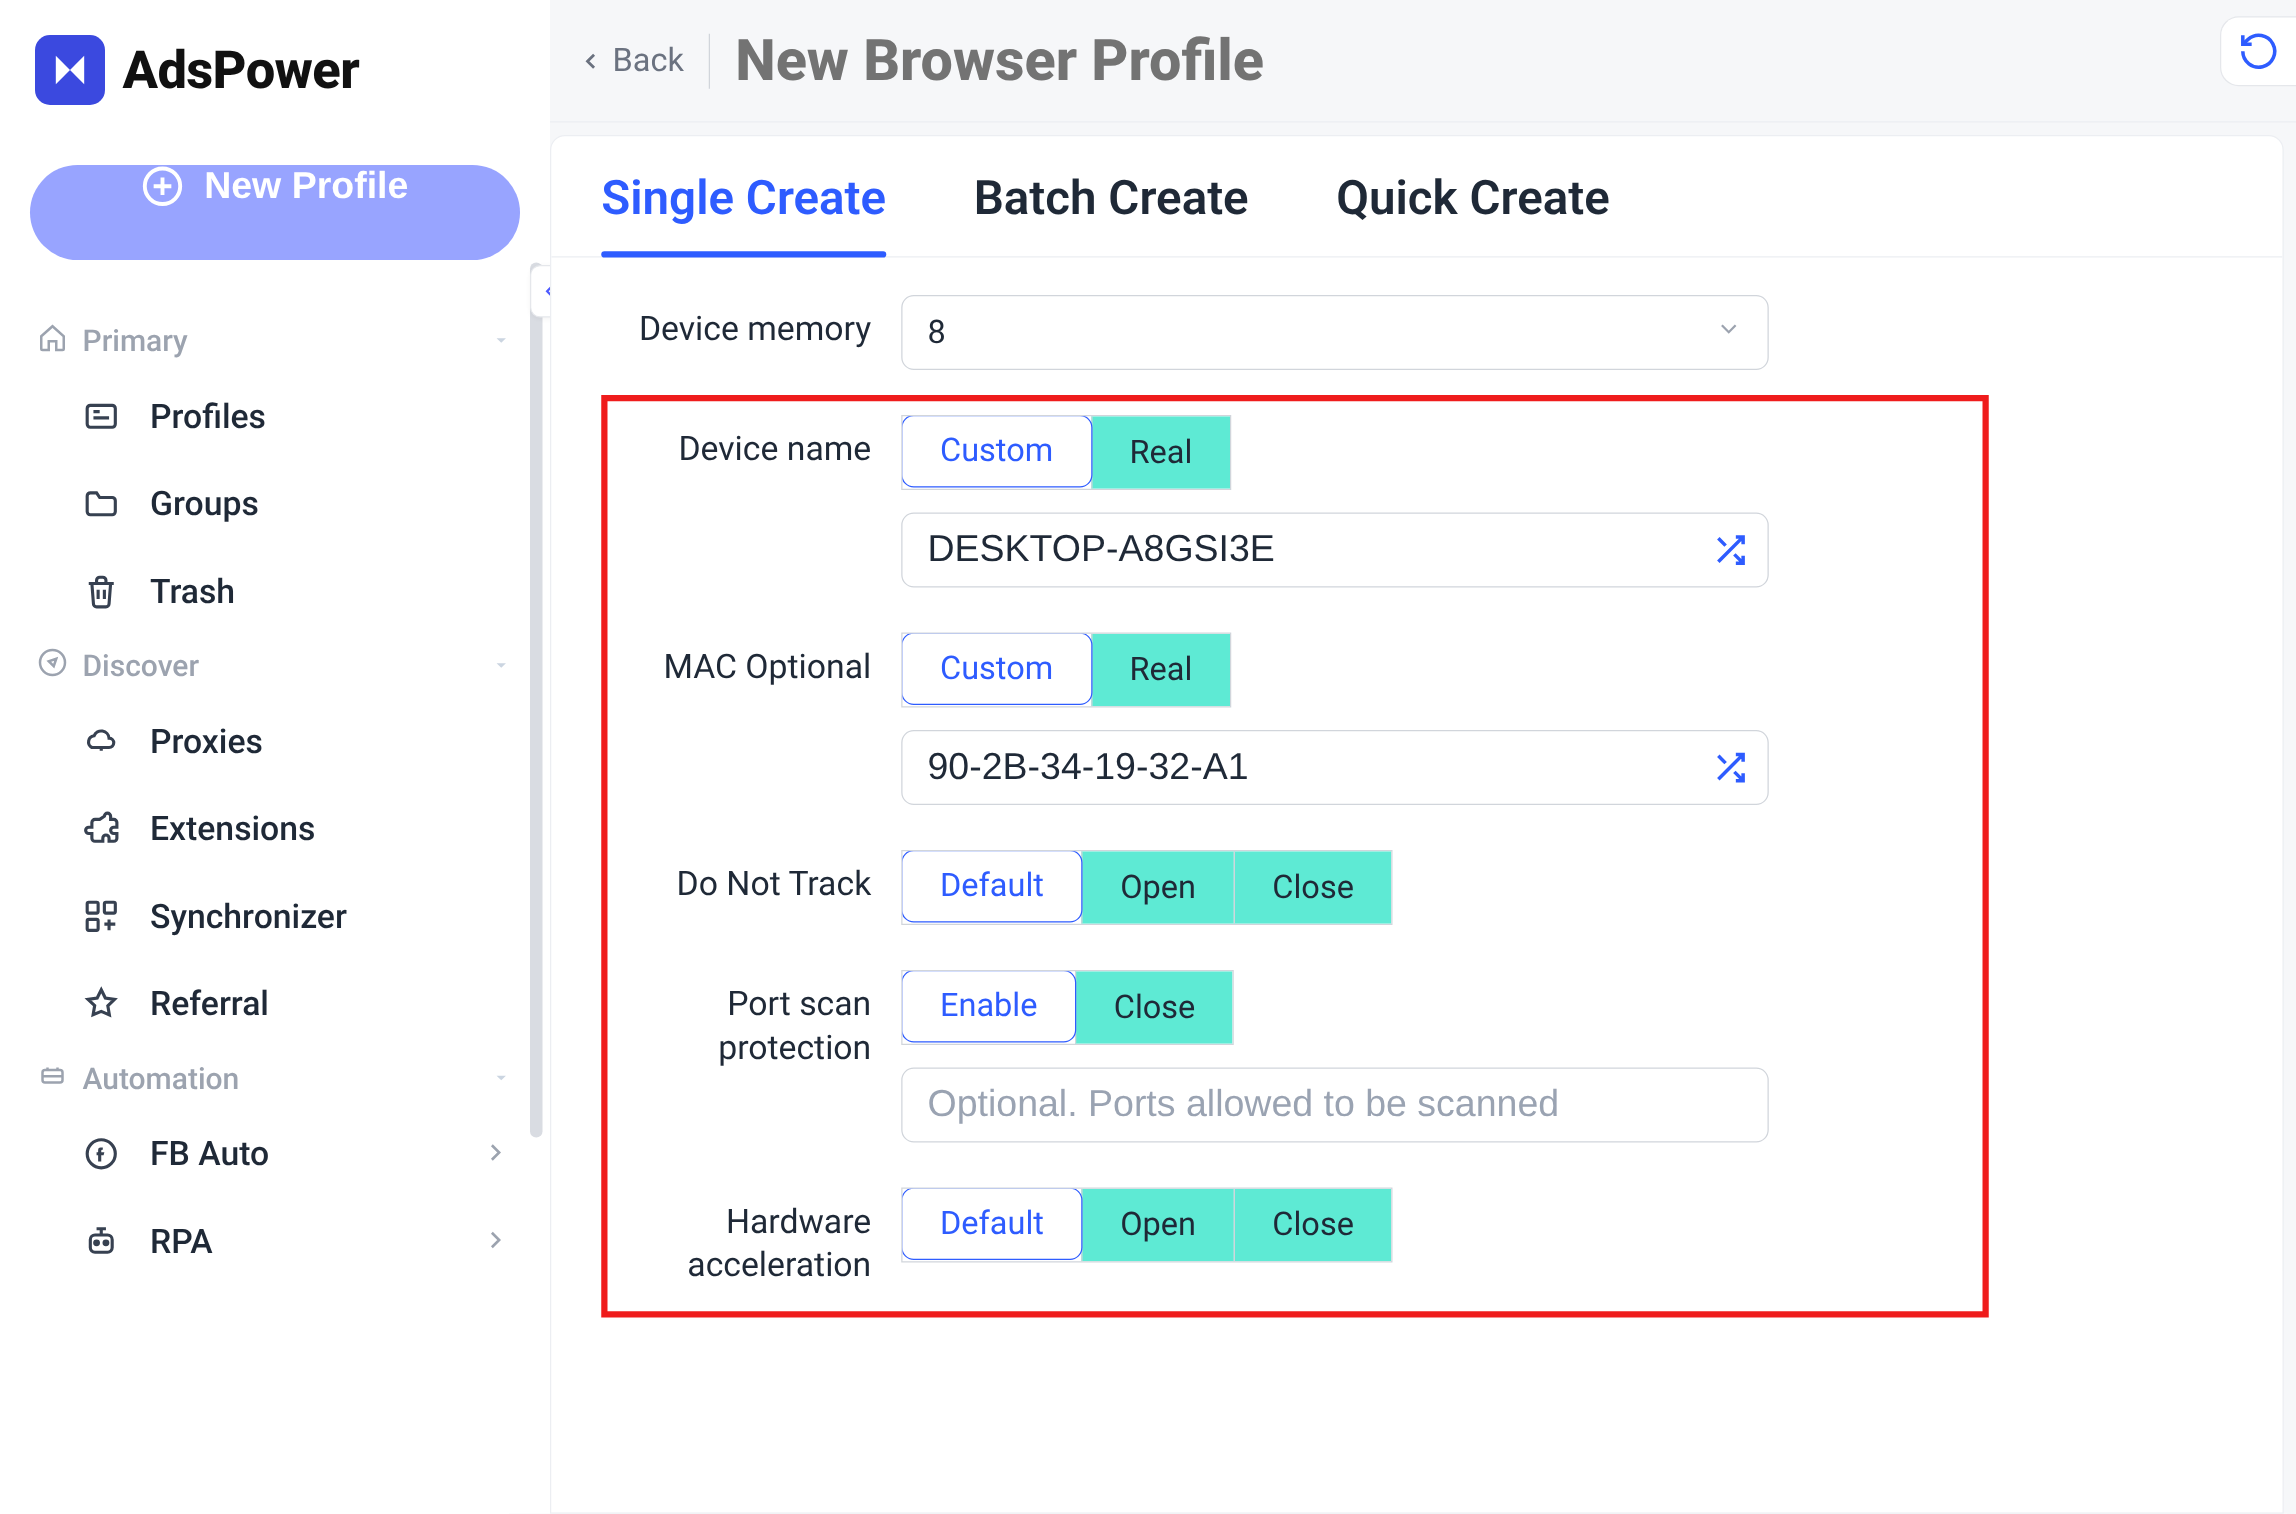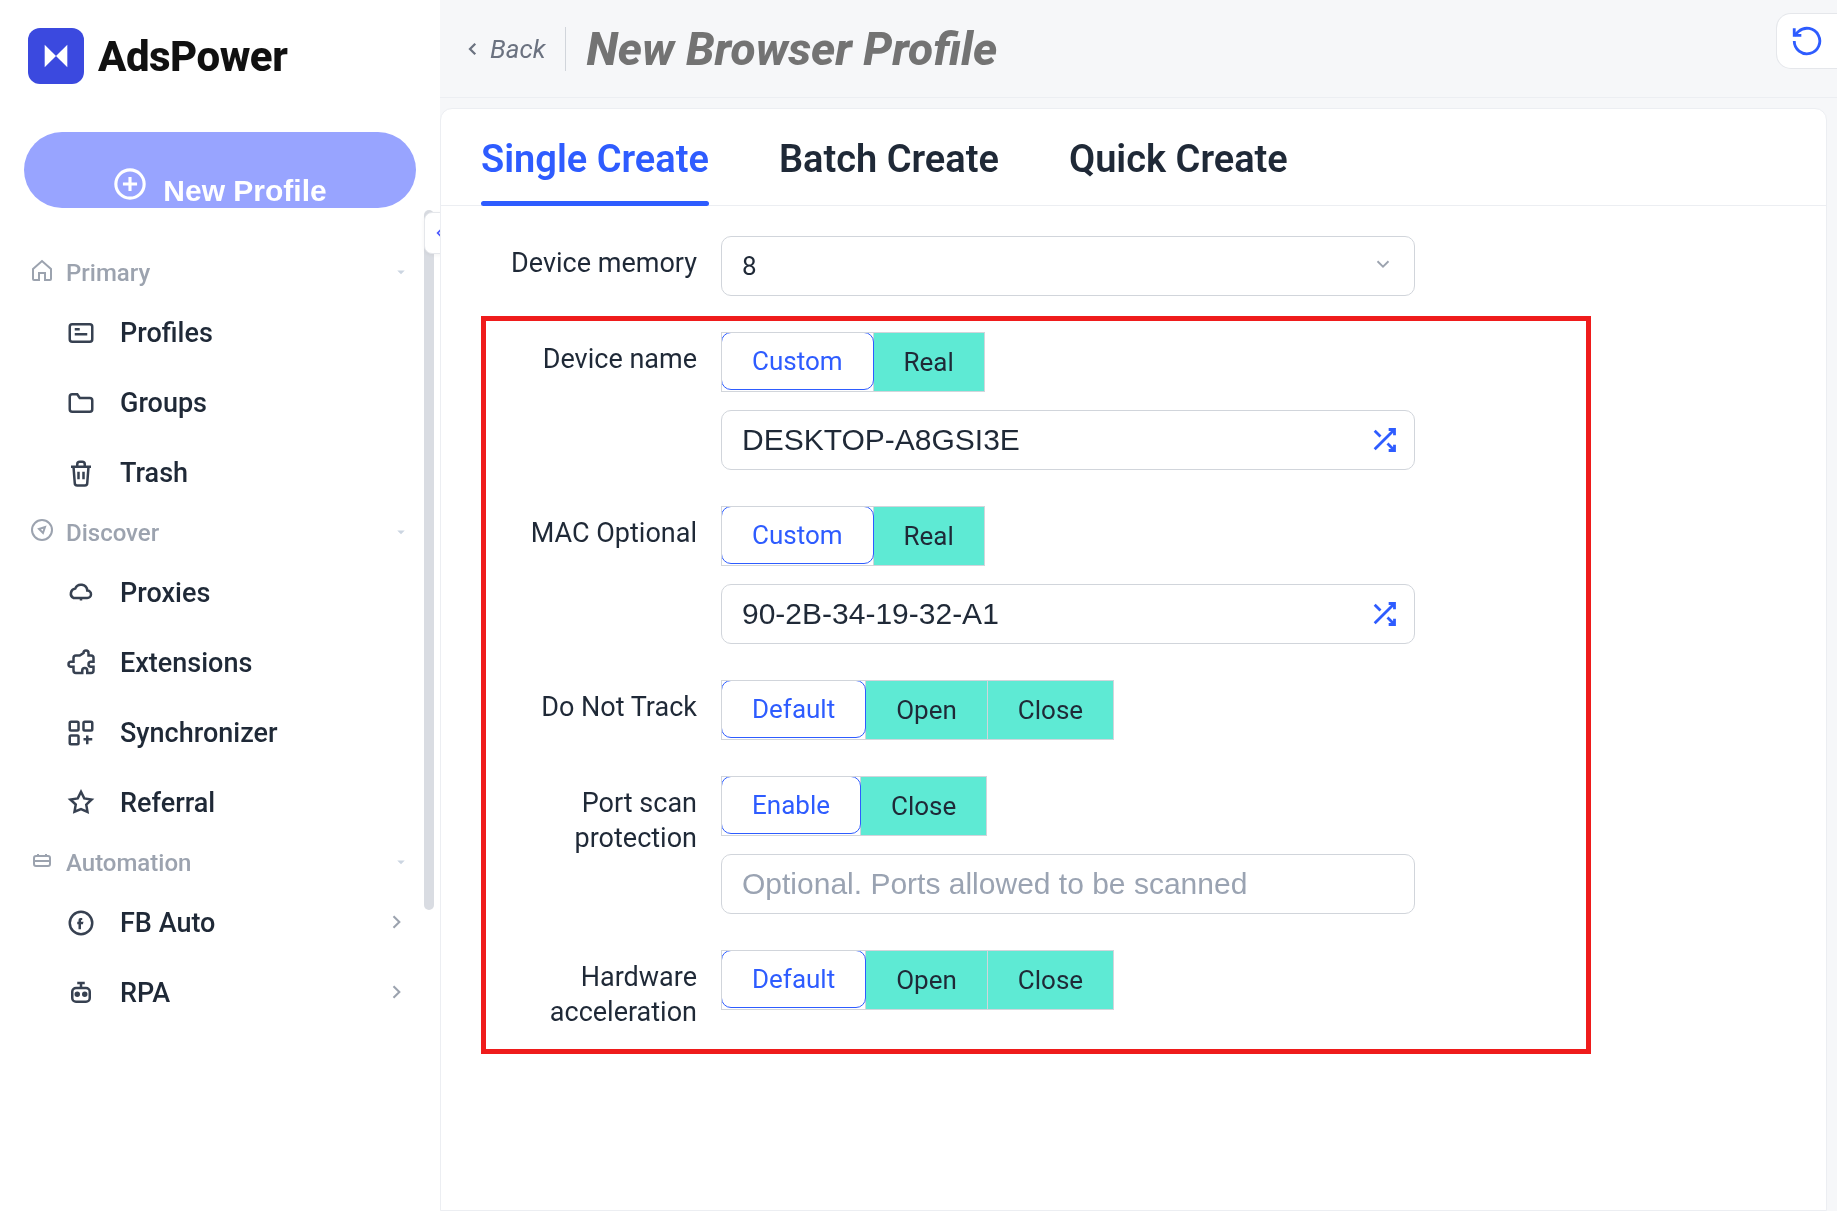--- a/index.html
+++ b/index.html
@@ -23,21 +23,21 @@
   }
   .logo-row { display: flex; align-items: center; gap: 14px; margin-bottom: 48px; padding-left: 4px;}
   .logo-mark {
     width: 56px; height: 56px; border-radius: 12px;
     background: #3b49df; display: flex; align-items: center; justify-content: center;
   }
   .logo-text { font-size: 42px; font-weight: 800; letter-spacing: -0.5px; color: #111; }
   .new-profile-btn {
     width: 100%; height: 76px; border-radius: 38px;
     background: #98a4ff; color: #fff; border: none;
-    font-size: 30px; font-weight: 600; display: flex; align-items: flex-end; justify-content: center; gap: 16px;
+    font-size: 30px; font-weight: 600; display: flex; align-items: flex-start; justify-content: center; gap: 16px;
     cursor: pointer; margin-bottom: 40px;
   }
   .new-profile-btn svg { flex-shrink: 0; }
   .section-header {
     display: flex; align-items: center; gap: 12px;
     color: #9ca3af; font-size: 24px; font-weight: 500;
     padding: 10px 6px; cursor: pointer;
   }
   .section-header .chev { margin-left: auto; color: #cbd5e1; }
   .nav-item {
@@ -55,21 +55,20 @@
   }
   .sidebar-scroll-track {
     position:absolute; top:210px; right:6px; width:10px; height:700px;
     background:#d9dce2; border-radius:5px;
   }
   
   .main { flex:1; display:flex; flex-direction:column; position:relative; }
   .header {
     height: 98px; background:#f6f7f9; display:flex; align-items:center; padding: 0 24px; gap: 20px;
     border-bottom: 1px solid #eceef2;
-    font-style: italic;
   }
   .back-btn { display:flex; align-items:center; gap:8px; color:#6b7280; font-size:26px; cursor:pointer; }
   .header .divider { width:1px; height:44px; background:#d1d5db; }
   .page-title { font-size:46px; font-weight:800; color:#737373; }
   .refresh-pill {
     position:absolute; top:14px; right:0; width:60px; height:54px;
     background:#fff; border-radius:14px 0 0 14px; display:flex; align-items:center; justify-content:center;
     color:#2e5cff; cursor:pointer; box-shadow:0 0 0 1px #e5e7eb;
   }
   .tabs-card {

